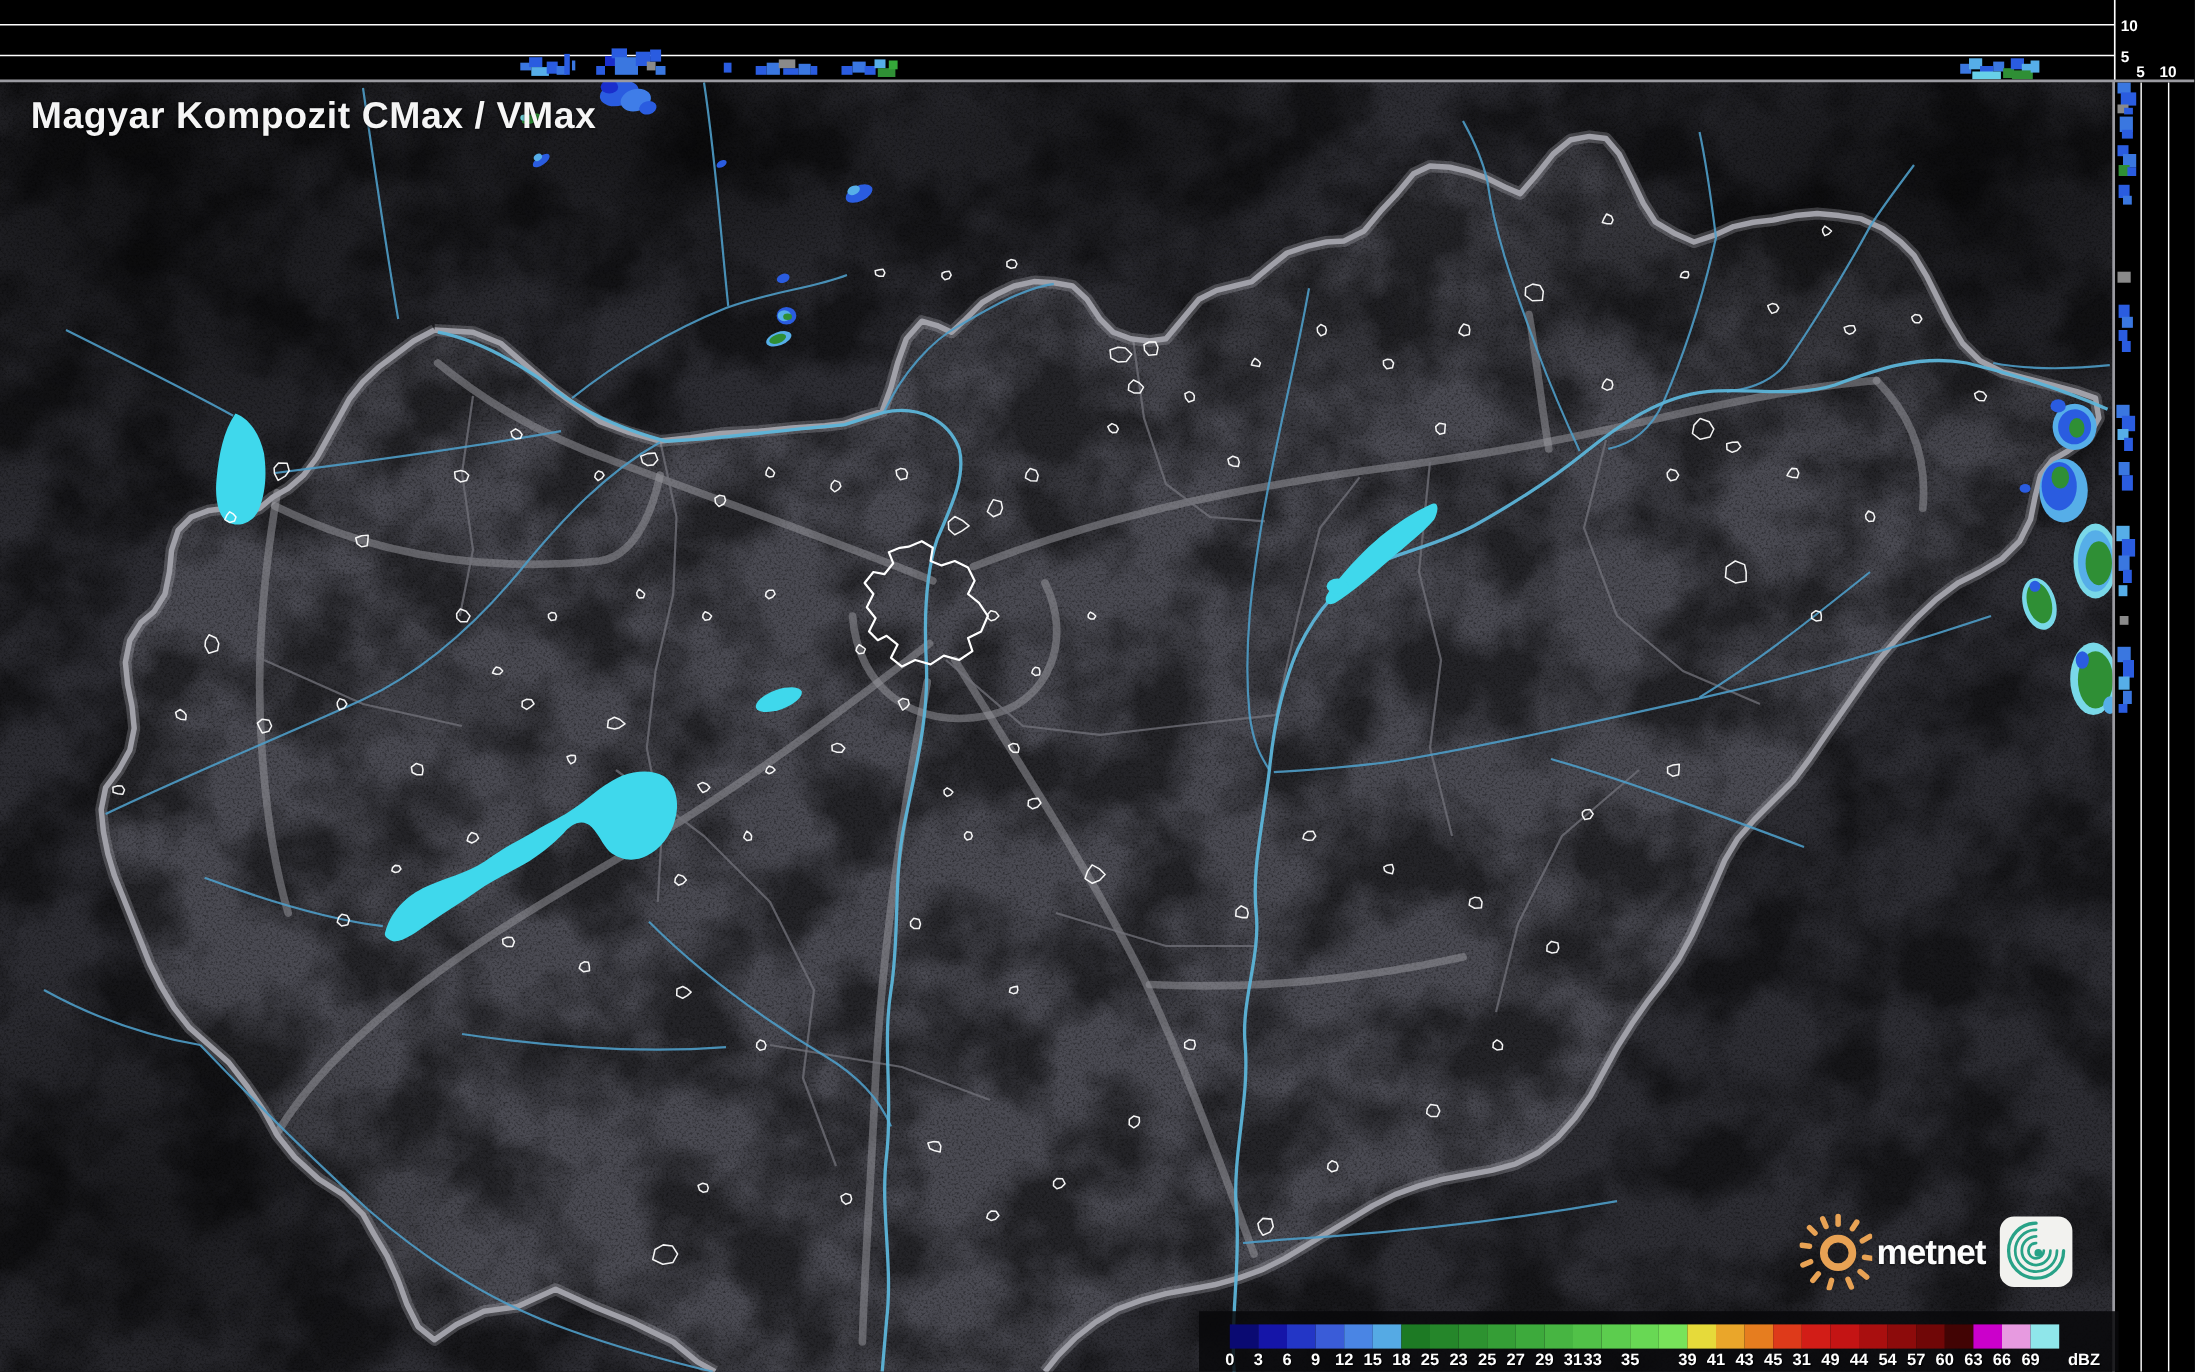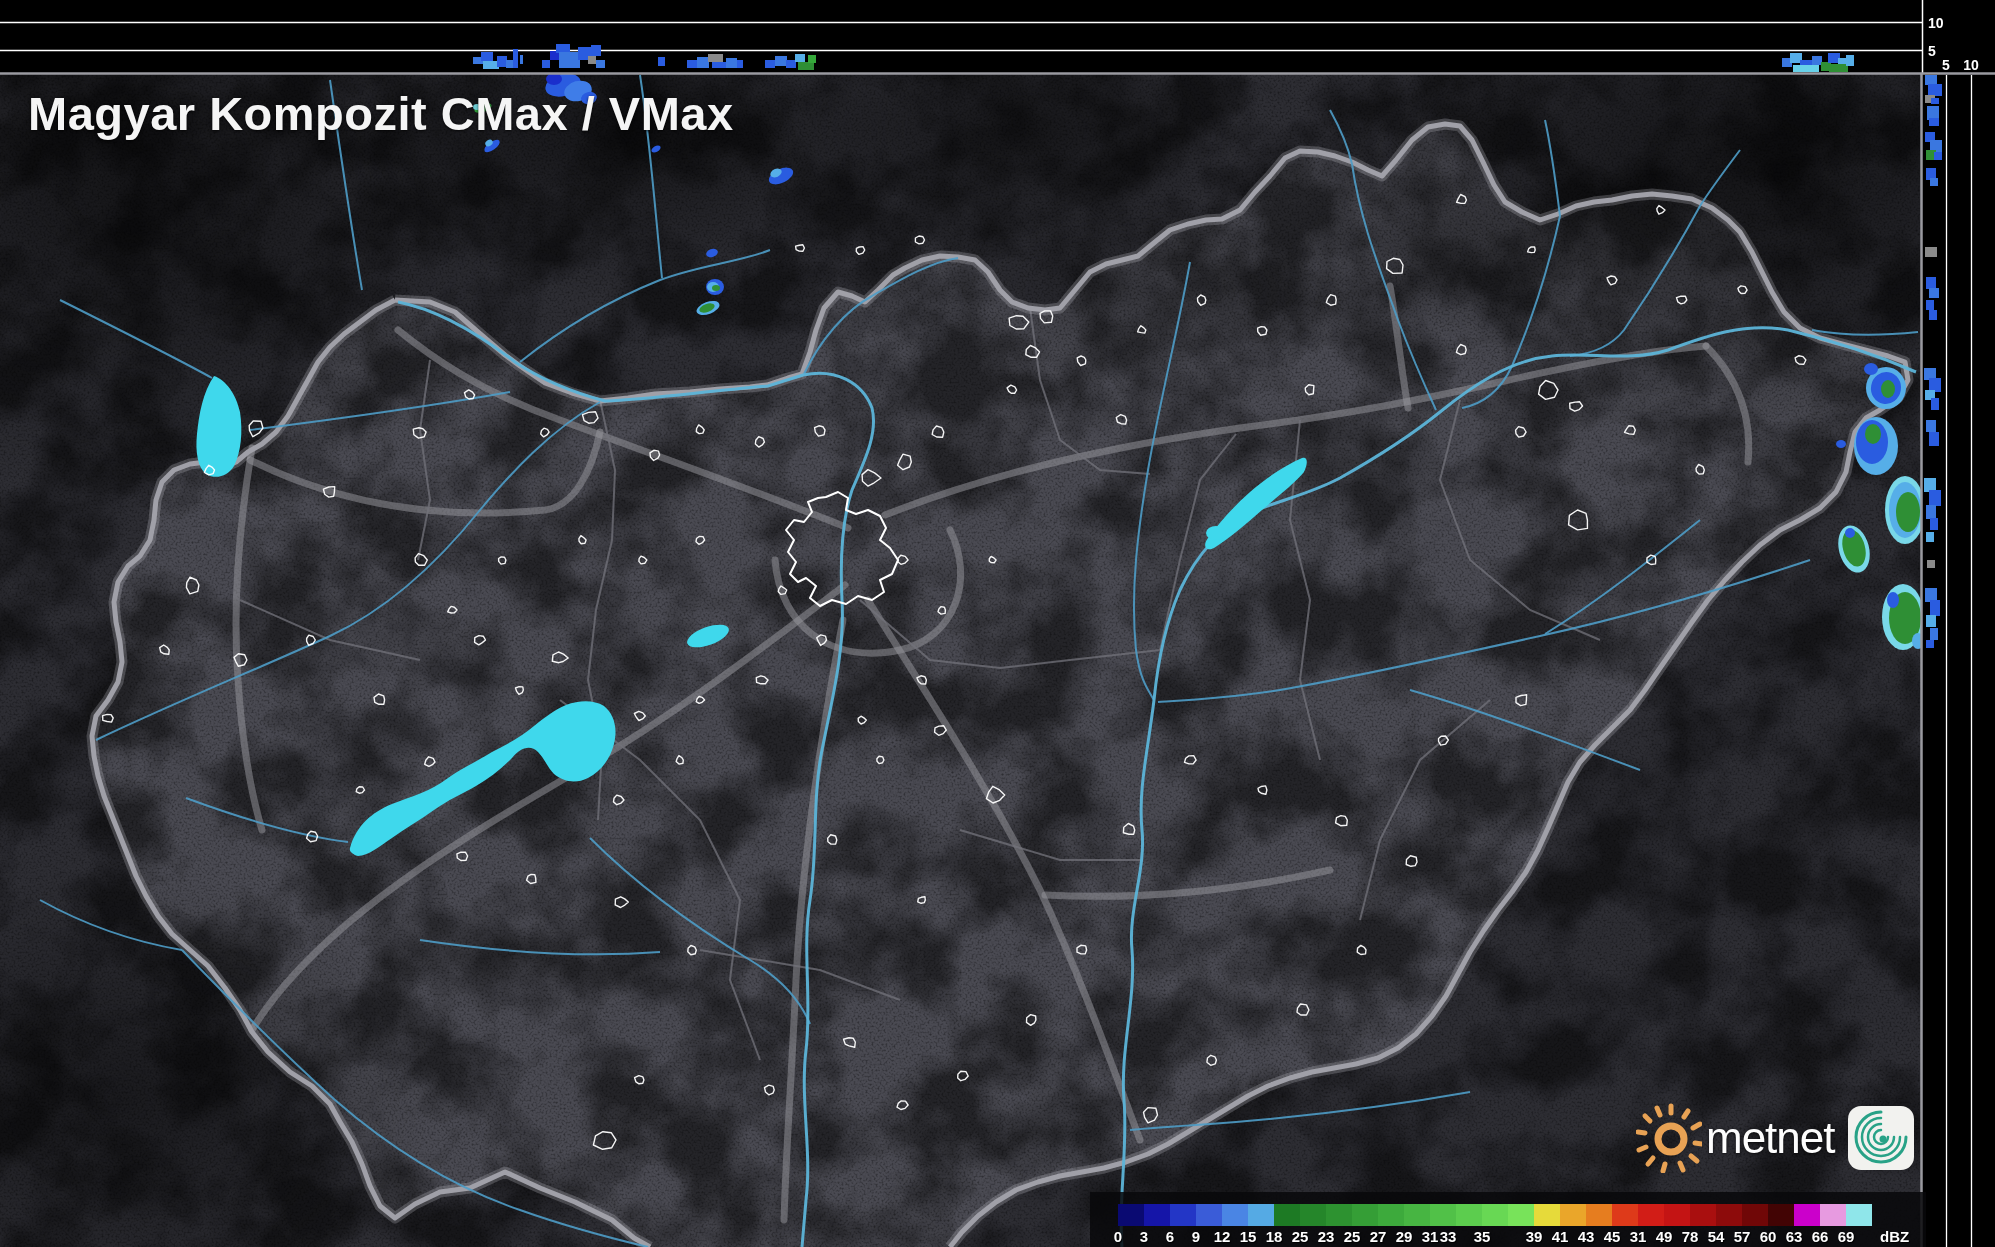--- a/index.html
+++ b/index.html
@@ -1,36 +1,36 @@
 <!DOCTYPE html>
 <html><head>
 <meta charset="utf-8">
 <style>
   html,body{margin:0;padding:0;background:#000;}
   body{width:1995px;height:1247px;position:relative;overflow:hidden;
        font-family:"Liberation Sans",sans-serif;}
   #base{position:absolute;left:0;top:0;}
   
   #title-block{position:absolute;left:28px;top:86px;color:#f5f5f5;pointer-events:none;}
-  #map-title{font-size:47px;font-weight:600;letter-spacing:.5px;
+  #map-title{font-size:34px;font-weight:600;letter-spacing:.5px;
              text-shadow:0 1px 3px rgba(0,0,0,.8);}
   #map-datetime{font-size:21px;font-weight:400;margin-top:10px;color:#e9e9e9;
              text-shadow:0 1px 2px rgba(0,0,0,.8);}
   
   #colorbar{position:absolute;left:1090px;top:1192px;width:836px;height:55px;
             background:rgba(8,8,10,.85);}
   .cb-cell{position:absolute;top:12px;width:26px;height:22px;}
   .cb-tick{position:absolute;top:36px;transform:translateX(-50%);
            color:#fff;font-size:15px;font-weight:700;
            text-shadow:1px 1px 1px #000;}
   .cb-unit{transform:none;}
   
   #logo{position:absolute;left:1636px;top:1098px;height:80px;display:flex;
         align-items:center;pointer-events:none;}
-  #logo-text{color:#fdfdfd;font-size:44px;font-weight:400;letter-spacing:-1px;
+  #logo-text{color:#fdfdfd;font-size:32px;font-weight:700;letter-spacing:-1px;
              margin-left:4px;margin-right:12px;text-shadow:0 1px 3px rgba(0,0,0,.7);}
   svg text{font-family:"Liberation Sans",sans-serif;}
 </style>
 </head>
 <body>
 
 <svg id="base" width="1995" height="1247" viewBox="0 0 1995 1247">
   <defs>
     <clipPath id="mapClip">
         <rect x="0" y="73" width="1922" height="1174"></rect>
@@ -460,21 +460,21 @@
       <span class="cb-tick" style="left: 340px;">31</span>
       <span class="cb-tick" style="left: 358px; text-align: center;">33</span>
       <span class="cb-tick" style="left: 392px;">35</span>
       <span class="cb-tick" style="left: 418px; margin-top: 46px;">37</span>
       <span class="cb-tick" style="left: 444px;">39</span>
       <span class="cb-tick" style="left: 470px;">41</span>
       <span class="cb-tick" style="left: 496px;">43</span>
       <span class="cb-tick" style="left: 522px;">45</span>
       <span class="cb-tick" style="left: 548px;">31</span>
       <span class="cb-tick" style="left: 574px;">49</span>
-      <span class="cb-tick" style="left: 600px;">78</span>
+      <span class="cb-tick" style="left: 600px;">44</span>
       <span class="cb-tick" style="left: 626px;">54</span>
       <span class="cb-tick" style="left: 652px;">57</span>
       <span class="cb-tick" style="left: 678px;">60</span>
       <span class="cb-tick" style="left: 704px;">63</span>
       <span class="cb-tick" style="left: 730px;">66</span>
       <span class="cb-tick" style="left: 756px;">69</span>
       <span class="cb-tick cb-unit" style="left: 790px;">dBZ</span>
     </div>
 </div>
 

